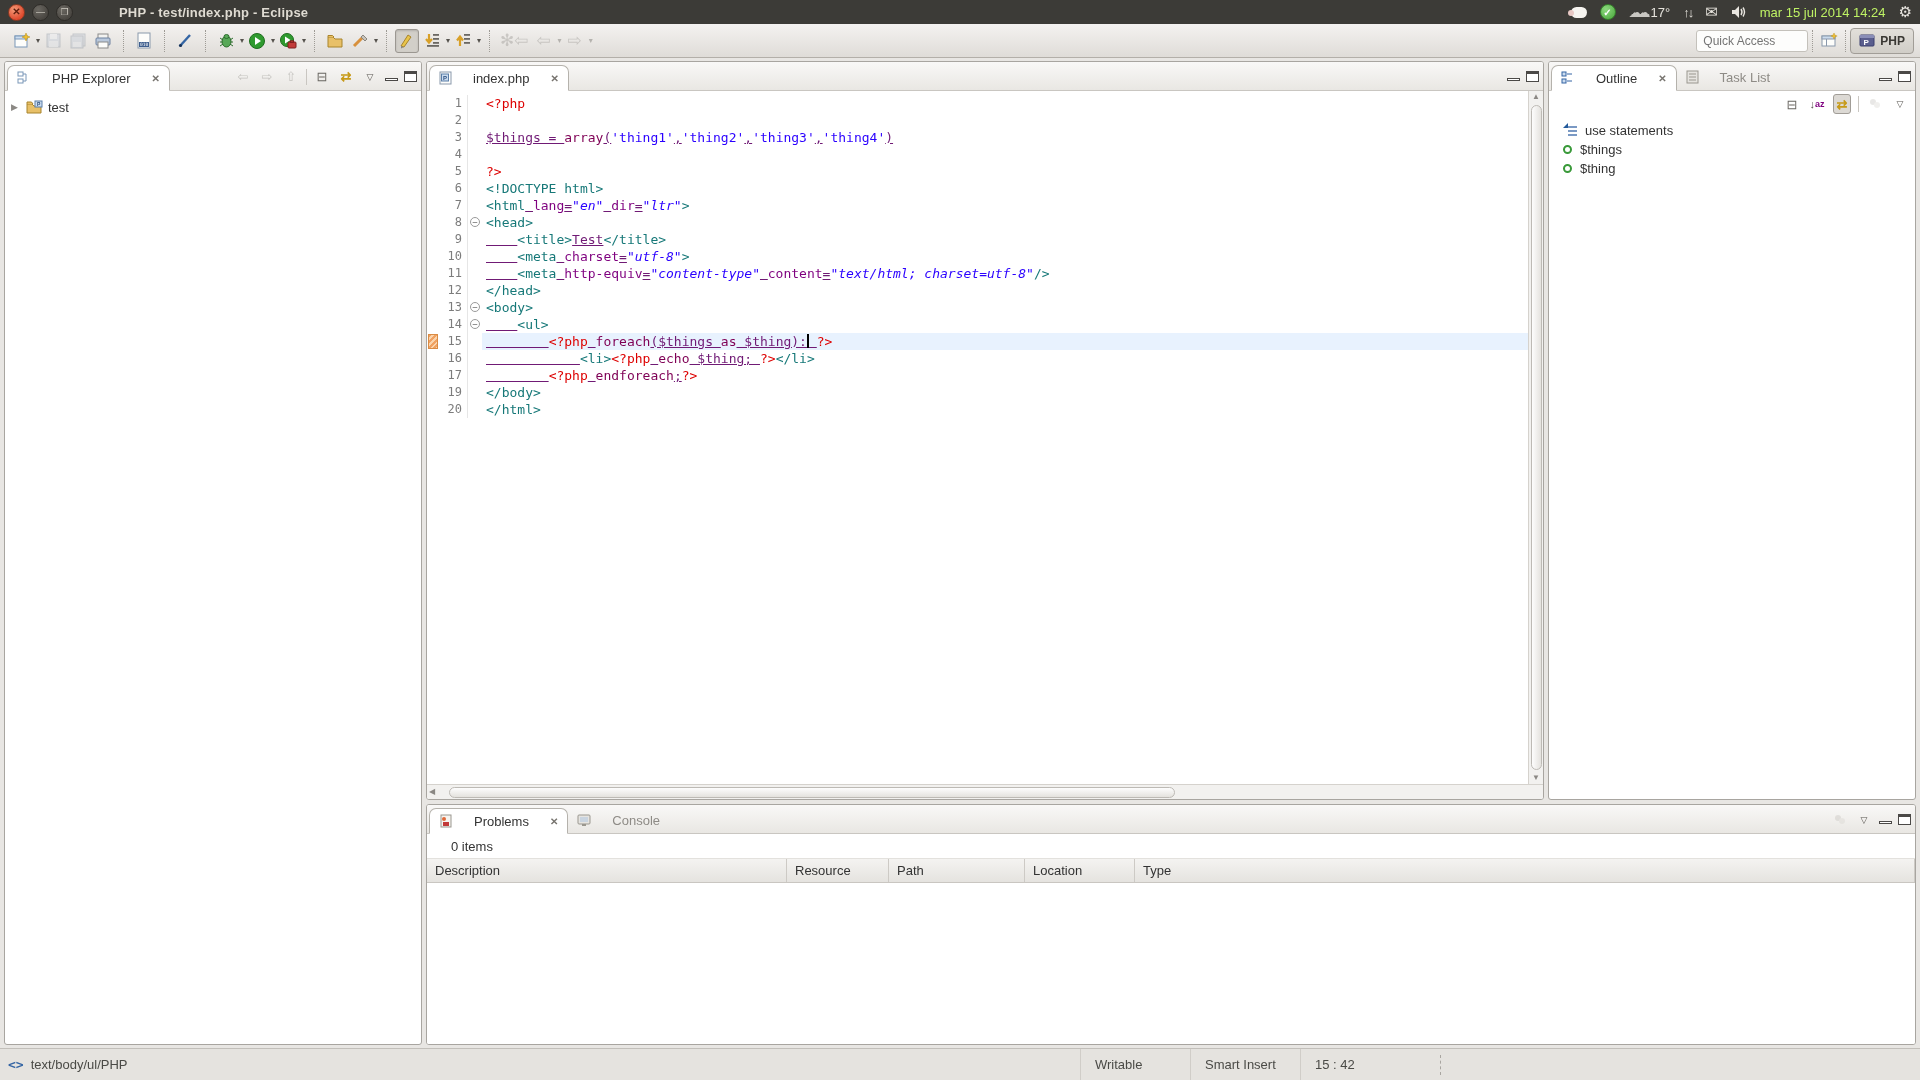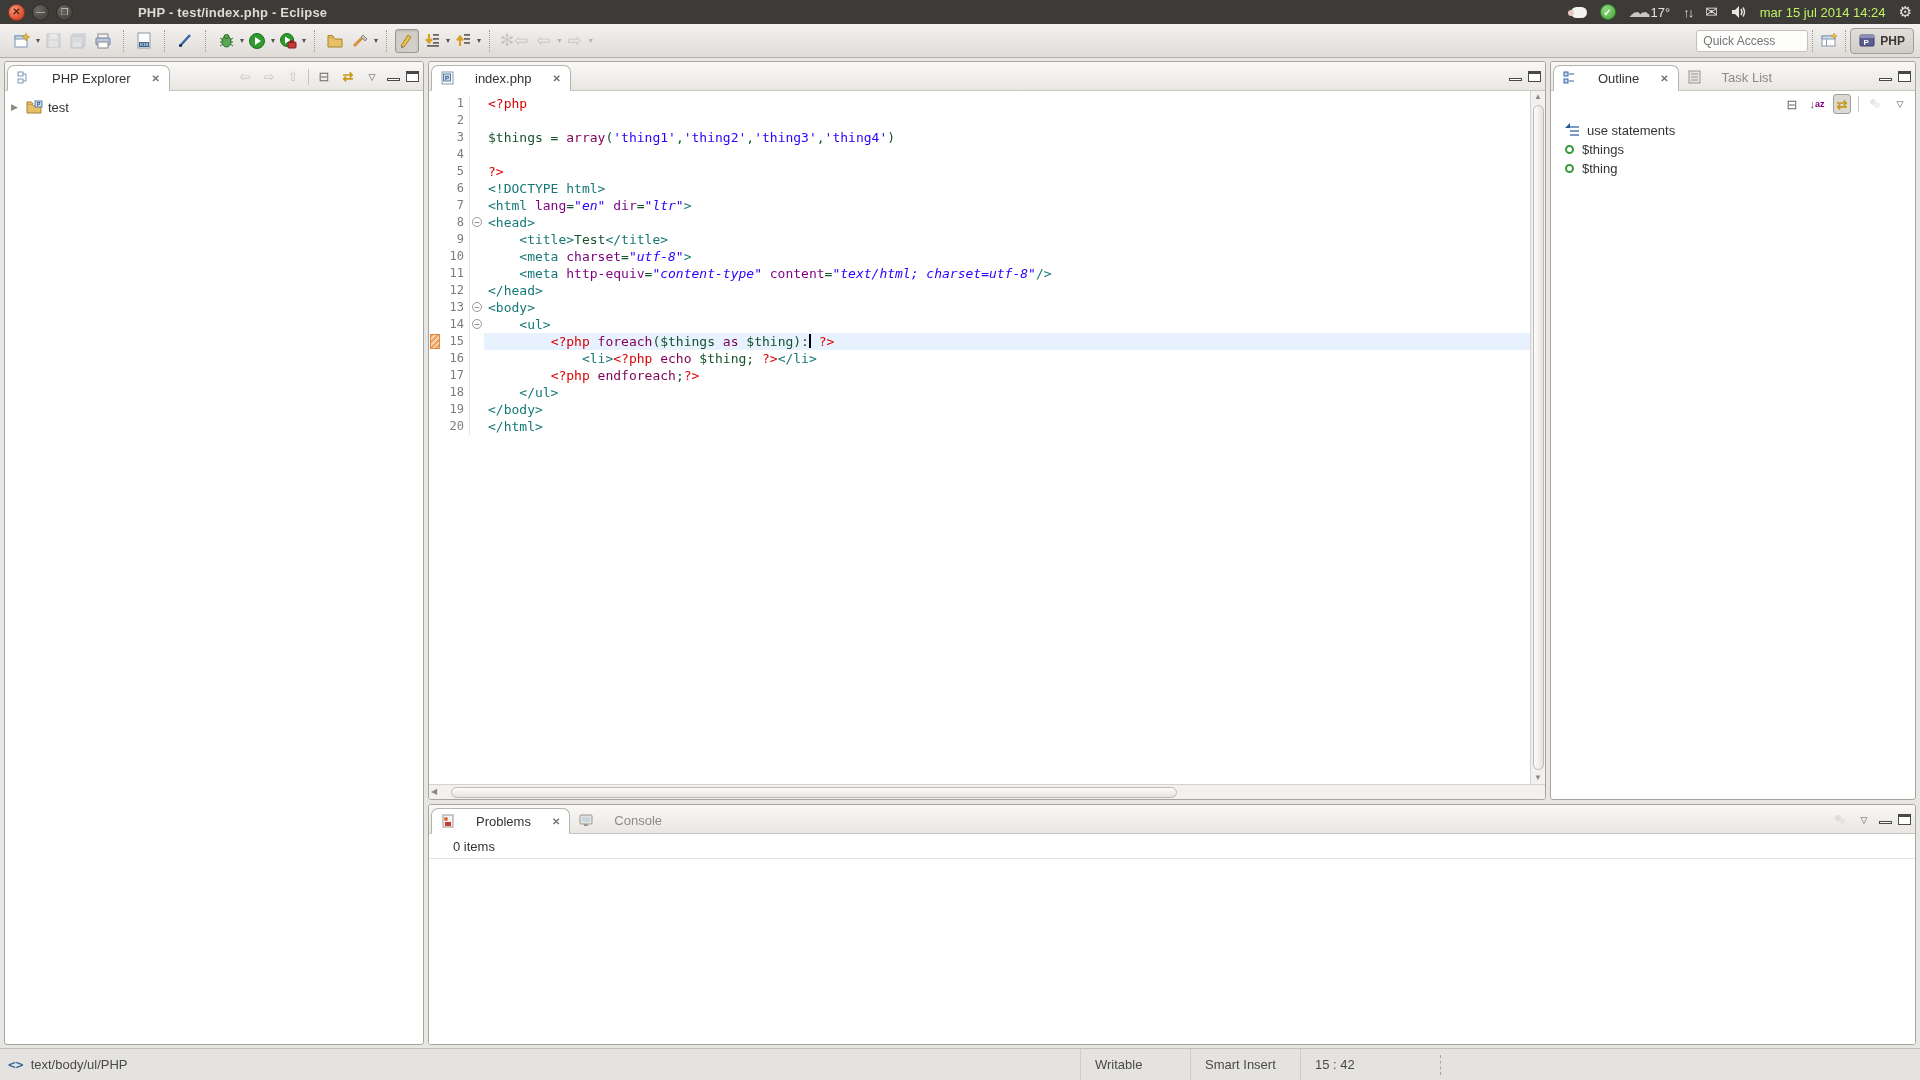--- a/index.html
+++ b/index.html
@@ -4,21 +4,21 @@
 <style>
   * { margin:0; padding:0; box-sizing:border-box; }
   html,body { width:1920px; height:1080px; overflow:hidden; font-family:"Liberation Sans", sans-serif; background:#E8E6E3; }
 
   
   .ubuntu-bar { height:24px; background:#3C3B37; display:flex; align-items:center; color:#DFDBD2; position:relative; }
   .win-controls { display:flex; gap:7px; margin-left:8px; align-items:center; }
   .wbtn { width:17px; height:17px; border-radius:50%; display:flex; align-items:center; justify-content:center; font-size:10px; line-height:1; cursor:default; }
   .wbtn.close { background:radial-gradient(circle at 35% 30%, #F49B78, #DF4B2F 70%); border:1px solid #8E3A22; color:#5E1D0E; font-weight:bold; }
   .wbtn.minmax { background:radial-gradient(circle at 35% 30%, #6B6862, #4A4742 70%); border:1px solid #2E2C28; color:#CFCBC2; font-size:9px; }
-  .ubuntu-title { font-weight:bold; font-size:13px; margin-left:65px; letter-spacing:.2px; }
+  .ubuntu-title { font-weight:bold; font-size:13px; margin-left:46px; letter-spacing:.2px; }
   .tray { position:absolute; right:8px; top:0; height:24px; display:flex; align-items:center; gap:13px; font-size:13px; }
   .tray-icon { display:flex; align-items:center; gap:2px; color:#E6E3DC; }
   .sheep-body { width:16px; height:11px; background:#F6F4F0; border-radius:6px; position:relative; }
   .sheep-body:after { content:""; position:absolute; left:-3px; top:3px; width:6px; height:6px; background:#E8C8C4; border-radius:50%; }
   .badge-check { width:16px; height:16px; border-radius:50%; background:radial-gradient(circle at 35% 30%, #8CD97E, #4AA63C); border:1px solid #35802A; color:#fff; font-size:10px; display:flex; align-items:center; justify-content:center; font-weight:bold; }
   .clouds { color:#C9C7C2; font-size:14px; letter-spacing:-6px; margin-right:4px; }
   .clock-text { font-size:13px; color:#bef264; }
   .gear { font-size:15px; color:#E9E6E0; }
 
   
@@ -74,21 +74,21 @@
   .fold-col { width:15px; flex:none; border-left:1px solid #E6E6E6; position:relative; }
   .fold-dot { position:absolute; left:2px; top:3px; width:10px; height:10px; border:1px solid #9A9A9A; border-radius:50%; background:#fff; color:#6E6E6E; font-size:9px; line-height:8px; text-align:center; }
   .code-text { flex:1; padding-left:4px; }
   .code-row.current .code-text { background:#E8F2FE; }
   .tok-phptag { color:#DD0000; }
   .tok-kw { color:#7F0055; font-weight:normal; }
   .tok-str { color:#2A00FF; }
   .tok-tag { color:#167878; }
   .tok-attr { color:#7F007F; }
   .tok-val { color:#2A00FF; font-style:italic; }
-  .tok-txt { color:#14532d; }
+  .tok-txt { color:#701a75;text-decoration:underline; }
   .caret { display:inline-block; width:2px; height:14px; background:#000; vertical-align:-2px; }
 
   .vscrollbar { width:15px; flex:none; background:#F2F1EF; border-left:1px solid #D5D2CD; display:flex; flex-direction:column; align-items:center; }
   .vthumb { width:11px; flex:1; margin:2px 0; background:linear-gradient(90deg,#FDFDFD,#E4E2DE); border:1px solid #BDBAB5; border-radius:6px; }
   .sb-step { font-size:8px; color:#8B8884; height:12px; line-height:12px; }
   .hscrollbar { height:15px; background:#F2F1EF; border-top:1px solid #D5D2CD; display:flex; align-items:center; flex:none; }
   .hthumb { height:11px; width:65%; margin-left:14px; background:linear-gradient(#FDFDFD,#E4E2DE); border:1px solid #BDBAB5; border-radius:6px; }
 
   
   .outline-toolbar { height:26px; border-bottom:none; display:flex; justify-content:flex-end; align-items:center; gap:7px; padding-right:6px; background:#fff; flex:none; }
@@ -385,21 +385,20 @@
                 <div class="code-row"><div class="ann-ruler"></div><div class="line-num">8</div><div class="fold-col"><div class="fold-dot">−</div></div><div class="code-text"><span class="tok-tag">&lt;head&gt;</span></div></div>
                 <div class="code-row"><div class="ann-ruler"></div><div class="line-num">9</div><div class="fold-col"></div><div class="code-text"><span class="tok-txt">    </span><span class="tok-tag">&lt;title&gt;</span><span class="tok-txt">Test</span><span class="tok-tag">&lt;/title&gt;</span></div></div>
                 <div class="code-row"><div class="ann-ruler"></div><div class="line-num">10</div><div class="fold-col"></div><div class="code-text"><span class="tok-txt">    </span><span class="tok-tag">&lt;meta</span><span class="tok-txt"> </span><span class="tok-attr">charset</span><span class="tok-txt">=</span><span class="tok-val">"utf-8"</span><span class="tok-tag">&gt;</span></div></div>
                 <div class="code-row"><div class="ann-ruler"></div><div class="line-num">11</div><div class="fold-col"></div><div class="code-text"><span class="tok-txt">    </span><span class="tok-tag">&lt;meta</span><span class="tok-txt"> </span><span class="tok-attr">http-equiv</span><span class="tok-txt">=</span><span class="tok-val">"content-type"</span><span class="tok-txt"> </span><span class="tok-attr">content</span><span class="tok-txt">=</span><span class="tok-val">"text/html; charset=utf-8"</span><span class="tok-tag">/&gt;</span></div></div>
                 <div class="code-row"><div class="ann-ruler"></div><div class="line-num">12</div><div class="fold-col"></div><div class="code-text"><span class="tok-tag">&lt;/head&gt;</span></div></div>
                 <div class="code-row"><div class="ann-ruler"></div><div class="line-num">13</div><div class="fold-col"><div class="fold-dot">−</div></div><div class="code-text"><span class="tok-tag">&lt;body&gt;</span></div></div>
                 <div class="code-row"><div class="ann-ruler"></div><div class="line-num">14</div><div class="fold-col"><div class="fold-dot">−</div></div><div class="code-text"><span class="tok-txt">    </span><span class="tok-tag">&lt;ul&gt;</span></div></div>
                 <div class="code-row current"><div class="ann-ruler"><div class="ann-marker"></div></div><div class="line-num">15</div><div class="fold-col"></div><div class="code-text"><span class="tok-txt">        </span><span class="tok-phptag">&lt;?php</span><span class="tok-txt"> </span><span class="tok-kw">foreach</span><span class="tok-txt">($things </span><span class="tok-kw">as</span><span class="tok-txt"> $thing):</span><span class="caret"></span><span class="tok-txt"> </span><span class="tok-phptag">?&gt;</span></div></div>
                 <div class="code-row"><div class="ann-ruler"></div><div class="line-num">16</div><div class="fold-col"></div><div class="code-text"><span class="tok-txt">            </span><span class="tok-tag">&lt;li&gt;</span><span class="tok-phptag">&lt;?php</span><span class="tok-txt"> </span><span class="tok-kw">echo</span><span class="tok-txt"> $thing; </span><span class="tok-phptag">?&gt;</span><span class="tok-tag">&lt;/li&gt;</span></div></div>
                 <div class="code-row"><div class="ann-ruler"></div><div class="line-num">17</div><div class="fold-col"></div><div class="code-text"><span class="tok-txt">        </span><span class="tok-phptag">&lt;?php</span><span class="tok-txt"> </span><span class="tok-kw">endforeach</span><span class="tok-txt">;</span><span class="tok-phptag">?&gt;</span></div></div>
-                <div class="code-row"><div class="ann-ruler"></div><div class="line-num">18</div><div class="fold-col"></div><div class="code-text"><span class="tok-txt">    </span><span class="tok-tag">&lt;/ul&gt;</span></div></div>
                 <div class="code-row"><div class="ann-ruler"></div><div class="line-num">19</div><div class="fold-col"></div><div class="code-text"><span class="tok-tag">&lt;/body&gt;</span></div></div>
                 <div class="code-row"><div class="ann-ruler"></div><div class="line-num">20</div><div class="fold-col"></div><div class="code-text"><span class="tok-tag">&lt;/html&gt;</span></div></div>
               </div>
             <div class="vscrollbar">
               <span class="sb-step">▲</span>
               <div class="vthumb"></div>
               <span class="sb-step">▼</span>
             </div>
           </div>
           <div class="hscrollbar">
@@ -499,20 +498,37 @@
                   <circle cx="5" cy="4" r="3" fill="#BBB8B2"></circle>
                   <circle cx="9" cy="7" r="3" fill="#D3D0CA"></circle>
                 </svg>
             </span>
             <span class="vt-icon view-menu">▽</span>
             <span class="mini-btn min"></span>
             <span class="mini-btn max"></span>
           </div>
         </div>
         <div class="items-count">0 items</div>
+        <div class="ptable-header">
+            <div class="pth" style="width: 360px;">
+              <span>Description</span>
+            </div>
+            <div class="pth" style="width: 102px;">
+              <span>Resource</span>
+            </div>
+            <div class="pth" style="width: 136px;">
+              <span>Path</span>
+            </div>
+            <div class="pth" style="width: 110px;">
+              <span>Location</span>
+            </div>
+            <div class="pth" style="width: 780px;">
+              <span>Type</span>
+            </div>
+          </div>
         <div class="ptable-body"></div>
       </div>
     </div>
   </div>
 </div>
 
 <div class="status-bar">
   <div class="sb-left">
     <span class="sb-brace">&lt;&gt;</span>
     <span>text/body/ul/PHP</span>

